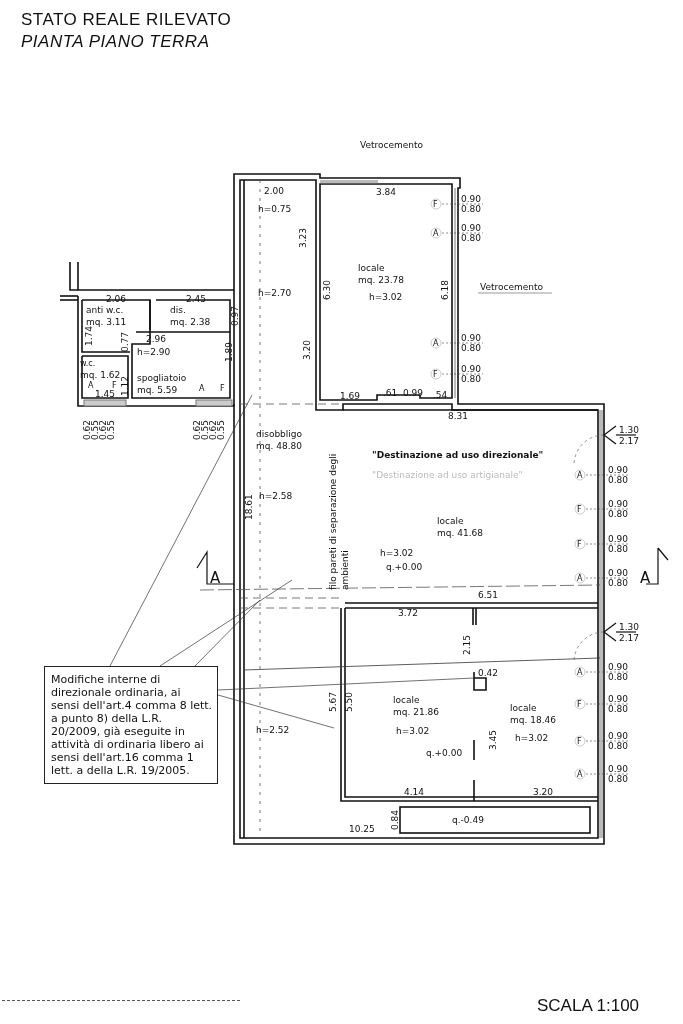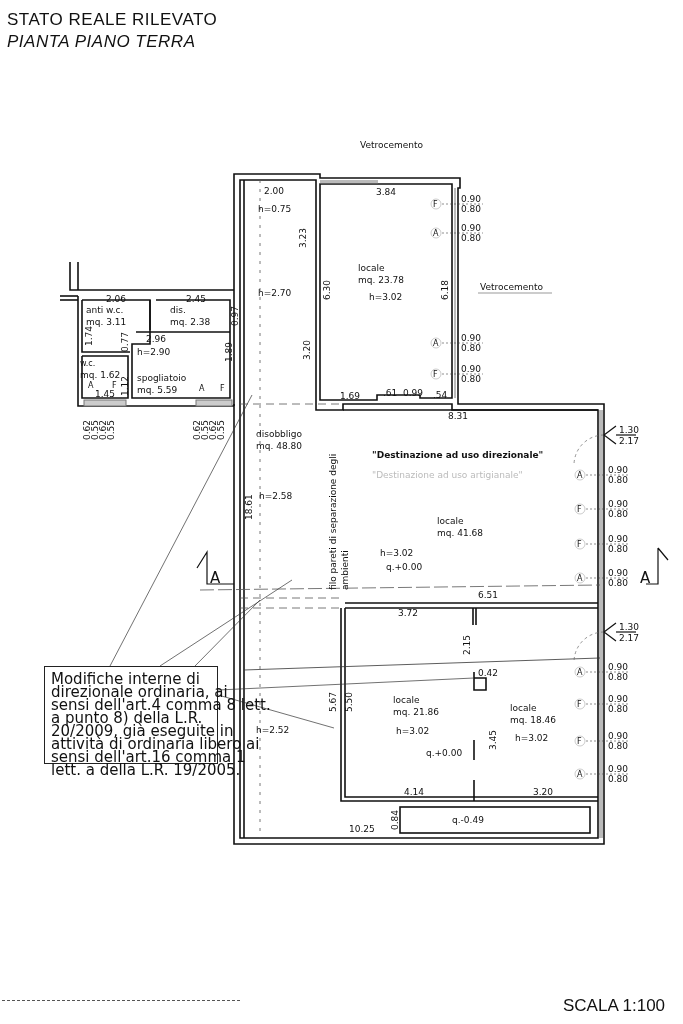--- a/index.html
+++ b/index.html
@@ -1,24 +1,24 @@
 <!DOCTYPE html>
 <html><head>
 <meta charset="utf-8">
 <style>
   html, body { margin:0; padding:0; background:#ffffff; }
   body { width:683px; height:1024px; position:relative; overflow:hidden; font-family:"DejaVu Sans", sans-serif; color:#111; }
-  .title { position:absolute; left:7px; font-size:17px; letter-spacing:0.5px; color:#111; font-family:"Liberation Sans", sans-serif; }
+  .title { position:absolute; left:21px; font-size:17px; letter-spacing:0.5px; color:#111; font-family:"Liberation Sans", sans-serif; }
   #t1 { top:10px; }
   #t2 { top:32px;font-style:italic; }
-  .scale { position:absolute; left:563px; top:996px; font-size:17px; font-family:"Liberation Sans", sans-serif; }
+  .scale { position:absolute; left:537px; top:996px; font-size:17px; font-family:"Liberation Sans", sans-serif; }
   .bottomline { position:absolute; left:2px; top:1000px; width:238px; border-top:1px dashed #555; }
   svg { position:absolute; left:0; top:0; }
   .t { font-family:"DejaVu Sans", sans-serif; fill:#111; }
-  .note { position:absolute; left:44px; top:666px; width:174px; height:98px; border:1px solid #222; background:#fff; padding:6px 6px 0 6px; box-sizing:border-box; font-size:15px; line-height:13px; }
+  .note { position:absolute; left:44px; top:666px; width:174px; height:118px; border:1px solid #222; background:#fff; padding:6px 6px 0 6px; box-sizing:border-box; font-size:11px; line-height:13px; }
   .note div { white-space:nowrap; }
 </style>
 </head>
 <body>
 
 <div class="title" id="t1">STATO REALE RILEVATO</div>
 <div class="title" id="t2">PIANTA PIANO TERRA</div>
 
 <svg width="683" height="1024" viewBox="0 0 683 1024">
   <g fill="none" stroke="#111" stroke-width="1.6">

